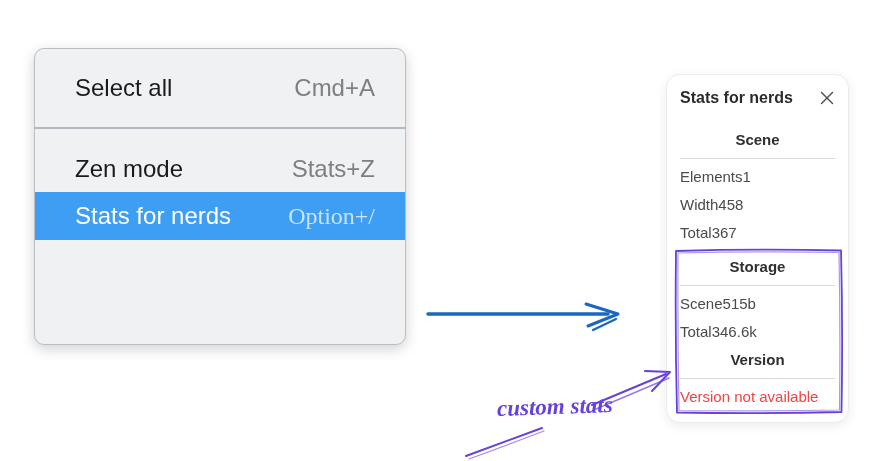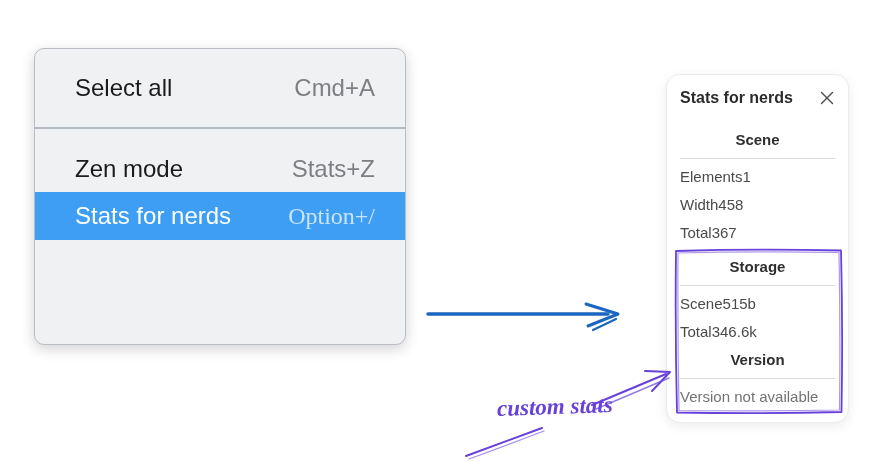--- a/index.html
+++ b/index.html
@@ -42,21 +42,21 @@
   .close-btn{width:16px;height:16px;display:flex;align-items:center;justify-content:center;cursor:pointer;}
   .sec-heading{text-align:center;font-weight:bold;font-size:15px;color:#2f2f2f;height:19px;}
   .h-scene{margin-top:22px;}
   .h-storage{margin-top:12px;}
   .h-version{margin-top:6px;}
   .hr{height:1px;background:#d9d9d9;margin-top:8px;}
   .stat-rows{margin-top:3px;}
   .stat-row{height:28px;display:flex;align-items:center;}
   .stat-label{color:#4a4a4a;}
   .stat-value{color:#4a4a4a;}
-  .version-note{margin-top:5px;height:24px;display:flex;align-items:center;color:#737373;white-space:nowrap;}
+  .version-note{margin-top:5px;height:24px;display:flex;align-items:center;color:#ef4444;white-space:nowrap;}
   
   .overlay{position:absolute;left:0;top:0;width:873px;height:461px;pointer-events:none;}
   .blue-stroke{stroke:var(--arrow-blue,#1a66c0);fill:none;stroke-linecap:round;stroke-linejoin:round;}
   .purple-stroke{stroke:var(--annotation-purple,#6741d9);fill:none;stroke-linecap:round;stroke-linejoin:round;}
   .custom-stats-label{
     position:absolute;left:497px;top:394px;
     font-family:cursive;font-style:italic;font-weight:bold;
     font-size:23px;color:var(--annotation-purple,#6741d9);
     transform:rotate(-2deg);white-space:nowrap;
   }

